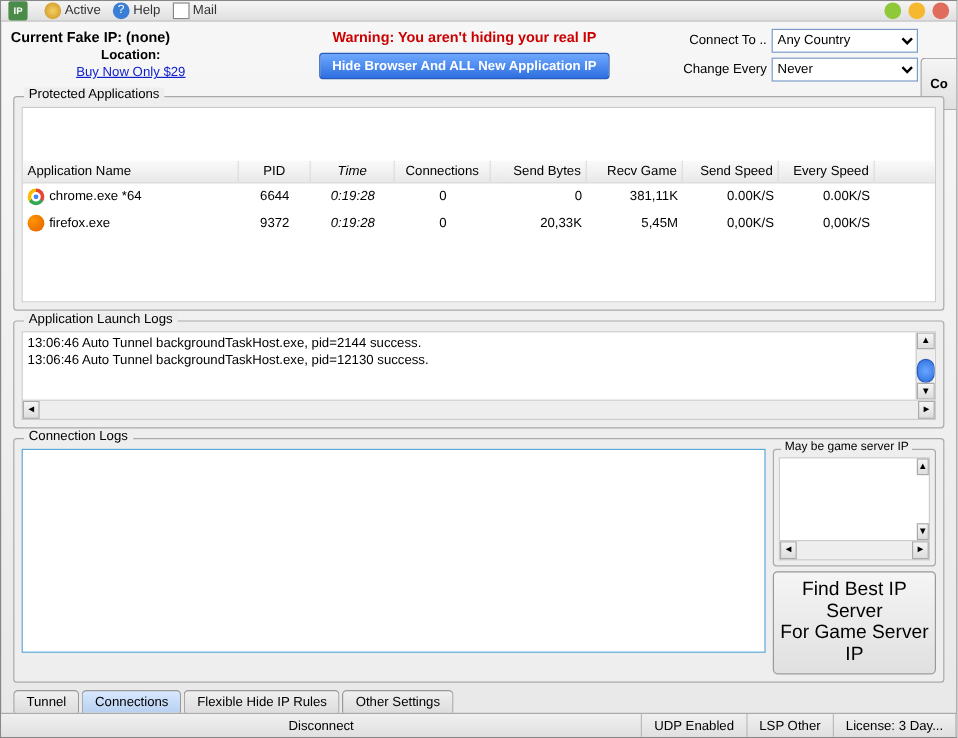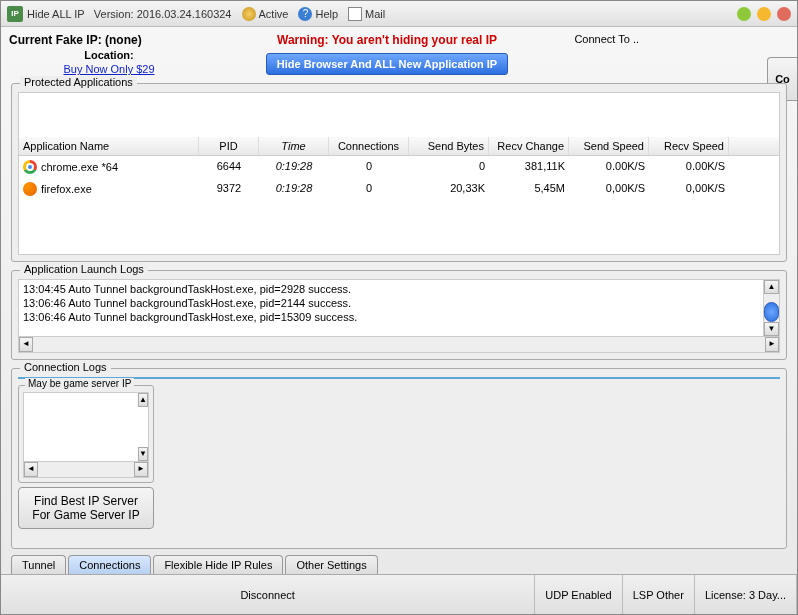--- a/index.html
+++ b/index.html
@@ -33,21 +33,21 @@
 .rightcol select { flex: 1; font-size: 11px; border: 1px solid #7a9cc6; background: #fff; height: 20px; }
 
 .cornerbtn { position: absolute; right: 0; top: 30px; width: 30px; height: 44px; border: 1px solid #999; border-right: none; border-radius: 4px 0 0 4px; background: linear-gradient(#f5f5f5,#e0e0e0); display: flex; align-items: center; justify-content: center; font-weight: bold; }
 
 .grp { margin: 4px 10px; border: 1px solid #aaa; border-radius: 3px; padding: 8px 6px 6px 6px; position: relative; background: #eeeeee; }
 .grp .legend { position: absolute; top: -8px; left: 8px; background: #eeeeee; padding: 0 4px; font-size: 11px; }
 .table { width: 100%; background: #fff; border: 1px solid #ccc; }
 .thead { display: flex; background: linear-gradient(#fafafa,#e8e8e8); border-bottom: 1px solid #ccc; margin-top: 44px; }
 .thead .th { padding: 3px 4px; border-right: 1px solid #ddd; font-size: 11px; }
 .tbody { background: #fff; height: 98px; overflow: auto; }
-.trow { display: flex; padding: 2px 0; }
+.trow { display: flex; padding: 2px 0; align-items: center; }
 .trow .td { padding: 2px 4px; font-size: 11px; }
 .col-name { width: 180px; display: flex; align-items: center; }
 .col-pid { width: 60px; text-align: center; }
 .col-time { width: 70px; text-align: center; font-style: italic; }
 .col-conn { width: 80px; text-align: center; }
 .col-send { width: 80px; text-align: right; }
 .col-recv { width: 80px; text-align: right; }
 .col-ss { width: 80px; text-align: right; }
 .col-rs { width: 80px; text-align: right; }
 .app-ico { width: 14px; height: 14px; border-radius: 50%; margin-right: 4px; display: inline-block; }
@@ -56,48 +56,43 @@
 .firefox { background: radial-gradient(circle at 30% 30%, #ff9500, #e66000); }
 
 .logs { background: #fff; border: 1px solid #ccc; height: 58px; overflow: hidden; padding: 2px 4px; font-size: 11px; line-height: 14px; position: relative; }
 .logs .vscroll { position: absolute; right: 0; top: 0; width: 16px; height: 100%; background: #eee; border-left: 1px solid #ccc; }
 .vscroll .arrow { height: 14px; background: linear-gradient(#f5f5f5,#ddd); border: 1px solid #aaa; font-size: 8px; text-align: center; line-height: 12px; }
 .vscroll .thumb { height: 20px; background: radial-gradient(circle,#6aa6ff,#2d6fe0); border: 1px solid #2a5bb8; border-radius: 8px; margin-top: 8px; }
 .hscroll { height: 16px; background: #eee; border: 1px solid #ccc; border-top: none; display: flex; }
 .hscroll .arrow { width: 14px; background: linear-gradient(#f5f5f5,#ddd); border: 1px solid #aaa; font-size: 8px; text-align: center; line-height: 12px; }
 .hscroll .track { flex: 1; }
 
-.connlogs-row { display: flex; gap: 6px; flex-direction: column; }
+.connlogs-row { display: flex; gap: 6px; }
 .connlogs-box { flex: 1; background: #fff; border: 1px solid #5ba7d6; height: 170px; }
 .gamecol { width: 136px; display: flex; flex-direction: column; gap: 4px; }
 .gamegrp { border: 1px solid #aaa; border-radius: 3px; padding: 6px 4px 4px 4px; position: relative; background: #eeeeee; }
 .gamegrp .legend { position: absolute; top: -8px; left: 6px; background: #eeeeee; padding: 0 3px; font-size: 10px; }
 .gamelist { background: #fff; border: 1px solid #ccc; height: 70px; position: relative; }
-.findbtn { border: 1px solid #999; border-radius: 4px; background: linear-gradient(#f5f5f5,#e0e0e0); padding: 6px 4px; text-align: center; cursor: pointer; font-size: 12px; }
+.findbtn { border: 1px solid #999; border-radius: 4px; background: linear-gradient(#f5f5f5,#e0e0e0); padding: 6px 4px; text-align: center; cursor: pointer; font-size: 16px; }
 
 .tabs { display: flex; padding: 0 10px; margin-top: 2px; }
 .tab { border: 1px solid #999; border-bottom: none; border-radius: 4px 4px 0 0; padding: 3px 10px; background: linear-gradient(#f0f0f0,#ddd); margin-right: 2px; font-size: 11px; cursor: pointer; }
 .tab.active { background: linear-gradient(#d8e8ff,#b8d0f0); }
 
 .statusbar { height: 40px; border-top: 1px solid #aaa; background: linear-gradient(#f0f0f0,#e0e0e0); display: flex; align-items: center; font-size: 11px; }
 .statusbar .cell { border-right: 1px solid #bbb; padding: 0 10px; height: 100%; display: flex; align-items: center; }
 .statusbar .cell:first-child { flex: 1; justify-content: center; }
 </style>
 </head>
 <body>
 
 <div class="window">
 
   <div class="titlebar">
     <span class="app-icon">IP</span>
-    <span class="title">
-      <span>Hide ALL IP</span>&nbsp;&nbsp;
-      <span>Version:</span>
-      <span>2016.03.24.160324</span>
-    </span>
     <span class="tb-item">
       <span class="tb-icon" style="background:radial-gradient(#f5d060,#c89020);border-radius:50%"></span>
       <span>Active</span>
     </span>
     <span class="tb-item">
       <span class="tb-icon" style="background:#3a7fd5;border-radius:50%;color:#fff;text-align:center;line-height:14px;font-size:10px">?</span>
       <span>Help</span>
     </span>
     <span class="tb-item">
       <span class="tb-icon" style="background:#fff;border:1px solid #888"></span>
@@ -124,36 +119,41 @@
       <div class="loc"><span class="loc-label">Location:</span></div>
       <a class="buylink">Buy Now Only $29</a>
     </div>
     <div class="midcol">
       <div class="warning">Warning: You aren't hiding your real IP</div>
       <button class="bluebtn">Hide Browser And ALL New Application IP</button>
     </div>
     <div class="rightcol" style="margin-right:24px">
       <div class="row">
         <span class="lbl">Connect To ..</span>
+        <select><option>Any Country</option></select>
+      </div>
+      <div class="row">
+        <span class="lbl">Change Every</span>
+        <select><option>Never</option></select>
       </div>
     </div>
   </div>
 
   <div class="grp">
     <div class="legend">Protected Applications</div>
     <div class="table">
       <div class="thead">
         <div class="th col-name">Application Name</div>
         <div class="th col-pid">PID</div>
         <div class="th col-time">Time</div>
         <div class="th col-conn">Connections</div>
         <div class="th col-send">Send Bytes</div>
-        <div class="th col-recv">Recv Change</div>
+        <div class="th col-recv">Recv Game</div>
         <div class="th col-ss">Send Speed</div>
-        <div class="th col-rs">Recv Speed</div>
+        <div class="th col-rs">Every Speed</div>
       </div>
       <div class="tbody" id="protected-rows">
           <div class="trow">
             <div class="td col-name">
               <span class="app-ico chrome"></span>
               <span>chrome.exe *64</span>
             </div>
             <div class="td col-pid">6644</div>
             <div class="td col-time">0:19:28</div>
             <div class="td col-conn">0</div>
@@ -176,23 +176,22 @@
             <div class="td col-rs">0,00K/S</div>
           </div>
         </div>
     </div>
   </div>
 
   <div class="grp">
     <div class="legend">Application Launch Logs</div>
     <div class="logs">
       <div id="log-lines">
-          <div>13:04:45 Auto Tunnel backgroundTaskHost.exe, pid=2928 success.</div>
           <div>13:06:46 Auto Tunnel backgroundTaskHost.exe, pid=2144 success.</div>
-          <div>13:06:46 Auto Tunnel backgroundTaskHost.exe, pid=15309 success.</div>
+          <div>13:06:46 Auto Tunnel backgroundTaskHost.exe, pid=12130 success.</div>
         </div>
       <div class="vscroll">
         <div class="arrow">▲</div>
         <div class="thumb"></div>
         <div class="arrow" style="position:absolute;bottom:0;width:100%">▼</div>
       </div>
     </div>
     <div class="hscroll">
       <div class="arrow">◄</div>
       <div class="track"></div>

